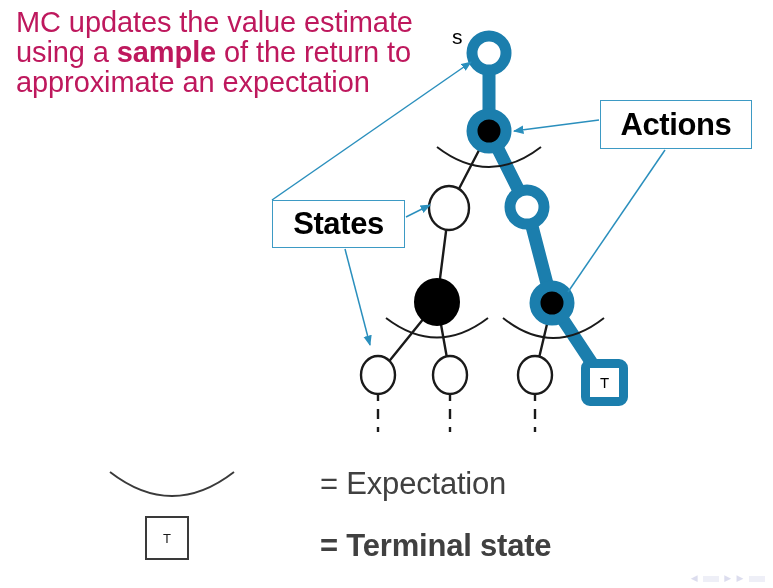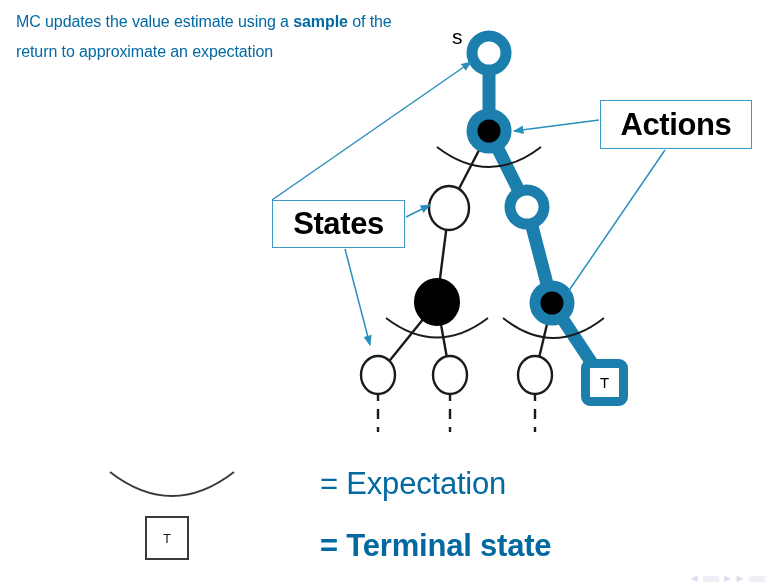--- a/index.html
+++ b/index.html
@@ -22,23 +22,23 @@
     width: 773px;
     height: 588px;
   }
 
   
   .headline {
     position: absolute;
     left: 16px;
     top: 7px;
     width: 420px;
-    font-size: 16px;
+    font-size: 29px;
     line-height: 30px;
-    color: #0369a1;
+    color: #be185d;
     letter-spacing: -0.1px;
     font-weight: 400;
   }
   .headline b { font-weight: 700; }
 
   
   #diagram {
     position: absolute;
     left: 0;
     top: 0;
@@ -117,21 +117,21 @@
     left: 105px;
     top: 512px;
     width: 520px;
     height: 52px;
   }
   .legend-text {
     position: absolute;
     left: 215px;
     top: 0;
     font-size: 31px;
-    color: #0369a1;
+    color: #404040;
     letter-spacing: -0.2px;
     text-align: right;
   }
   .legend-text.bold { font-weight: 700; margin-top: 16px; }
   #legend-terminal-box {
     position: absolute;
     left: 40px;
     top: 4px;
     width: 44px;
     height: 44px;

